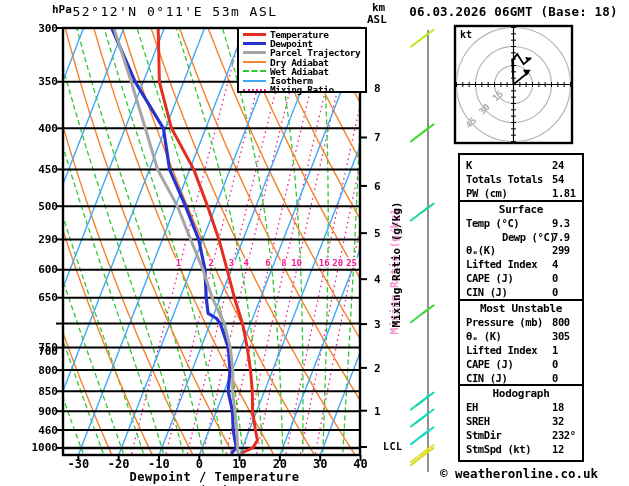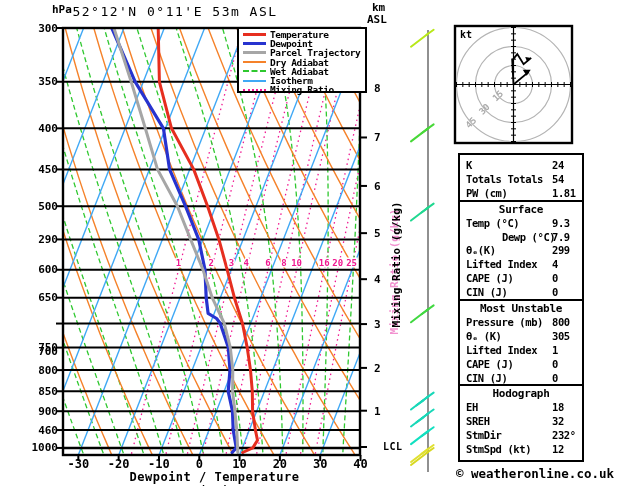--- a/index.html
+++ b/index.html
@@ -18,21 +18,21 @@
   #legend{border:2px solid #000;background:#fff;padding:1px 0 0 4px;box-sizing:border-box;}
   .leg-row{display:flex;align-items:center;height:9.2px;}
   .leg-swatch{width:23px;margin-right:4px;flex:none;}
   .leg-label{font-size:9.5px;font-weight:bold;letter-spacing:-0.4px;white-space:nowrap;}
   #panel{border:2px solid #000;background:#fff;box-sizing:border-box;}
   .panel-divider{position:absolute;left:0;width:100%;height:0;border-top:2px solid #000;}
   .sec-title{position:absolute;width:100%;text-align:center;font-size:11px;font-weight:bold;letter-spacing:-0.3px;}
   .prow-label{position:absolute;left:6px;font-size:10.5px;font-weight:bold;letter-spacing:-0.4px;white-space:nowrap;}
   .prow-value{position:absolute;left:92px;font-size:10.5px;font-weight:bold;letter-spacing:-0.4px;white-space:nowrap;}
   .kt{font-size:10px;font-weight:bold;}
-  #copyright{font-size:12.5px;font-weight:bold;text-align:center;white-space:nowrap;}
+  #copyright{font-size:12.5px;font-weight:bold;text-align:left;white-space:nowrap;}
   .lcl{font-size:10px;font-weight:bold;letter-spacing:0.5px;}
 </style>
 </head>
 <body>
 
 <div id="app">
   <svg id="chart-svg" class="abs" style="left:0;top:0;" width="629" height="486" viewBox="0 0 629 486">
       <defs>
         <clipPath id="plotclip">
           <rect x="63" y="28" width="297" height="427"></rect>
@@ -266,20 +266,21 @@
         <path d="M531.2333333333333 57.900000000000006 l-6 -1 l2 5 z" fill="#000"></path>
         <line x1="513.5" y1="84.5" x2="528.7" y2="71.83333333333333" stroke="#000" stroke-width="1.8"></line>
         <path d="M530.7 69.83333333333333 l-8 0 l4 6 z" fill="#000"></path>
       </g>
     </svg>
 
   <div class="abs unit" style="left:52px;top:3px;">hPa</div>
   <div class="abs title" style="left:45px;top:4px;width:260px;">52°12'N 0°11'E 53m ASL</div>
   <div class="abs unit" style="left:372px;top:1px;">km</div>
   <div class="abs unit" style="left:367px;top:13px;">ASL</div>
+  <div class="abs dtitle" style="left:398px;top:4px;width:231px;">06.03.2026 06GMT (Base: 18)</div>
 
   <div id="legend" class="abs" style="left:237px;top:27px;width:130px;height:66px;">
       <div class="leg-row">
         <div class="leg-swatch" style="border-top: 3px solid rgb(230, 46, 31);"></div>
         <span class="leg-label">Temperature</span>
       </div>
       <div class="leg-row">
         <div class="leg-swatch" style="border-top: 3px solid rgb(39, 51, 207);"></div>
         <span class="leg-label">Dewpoint</span>
       </div>

